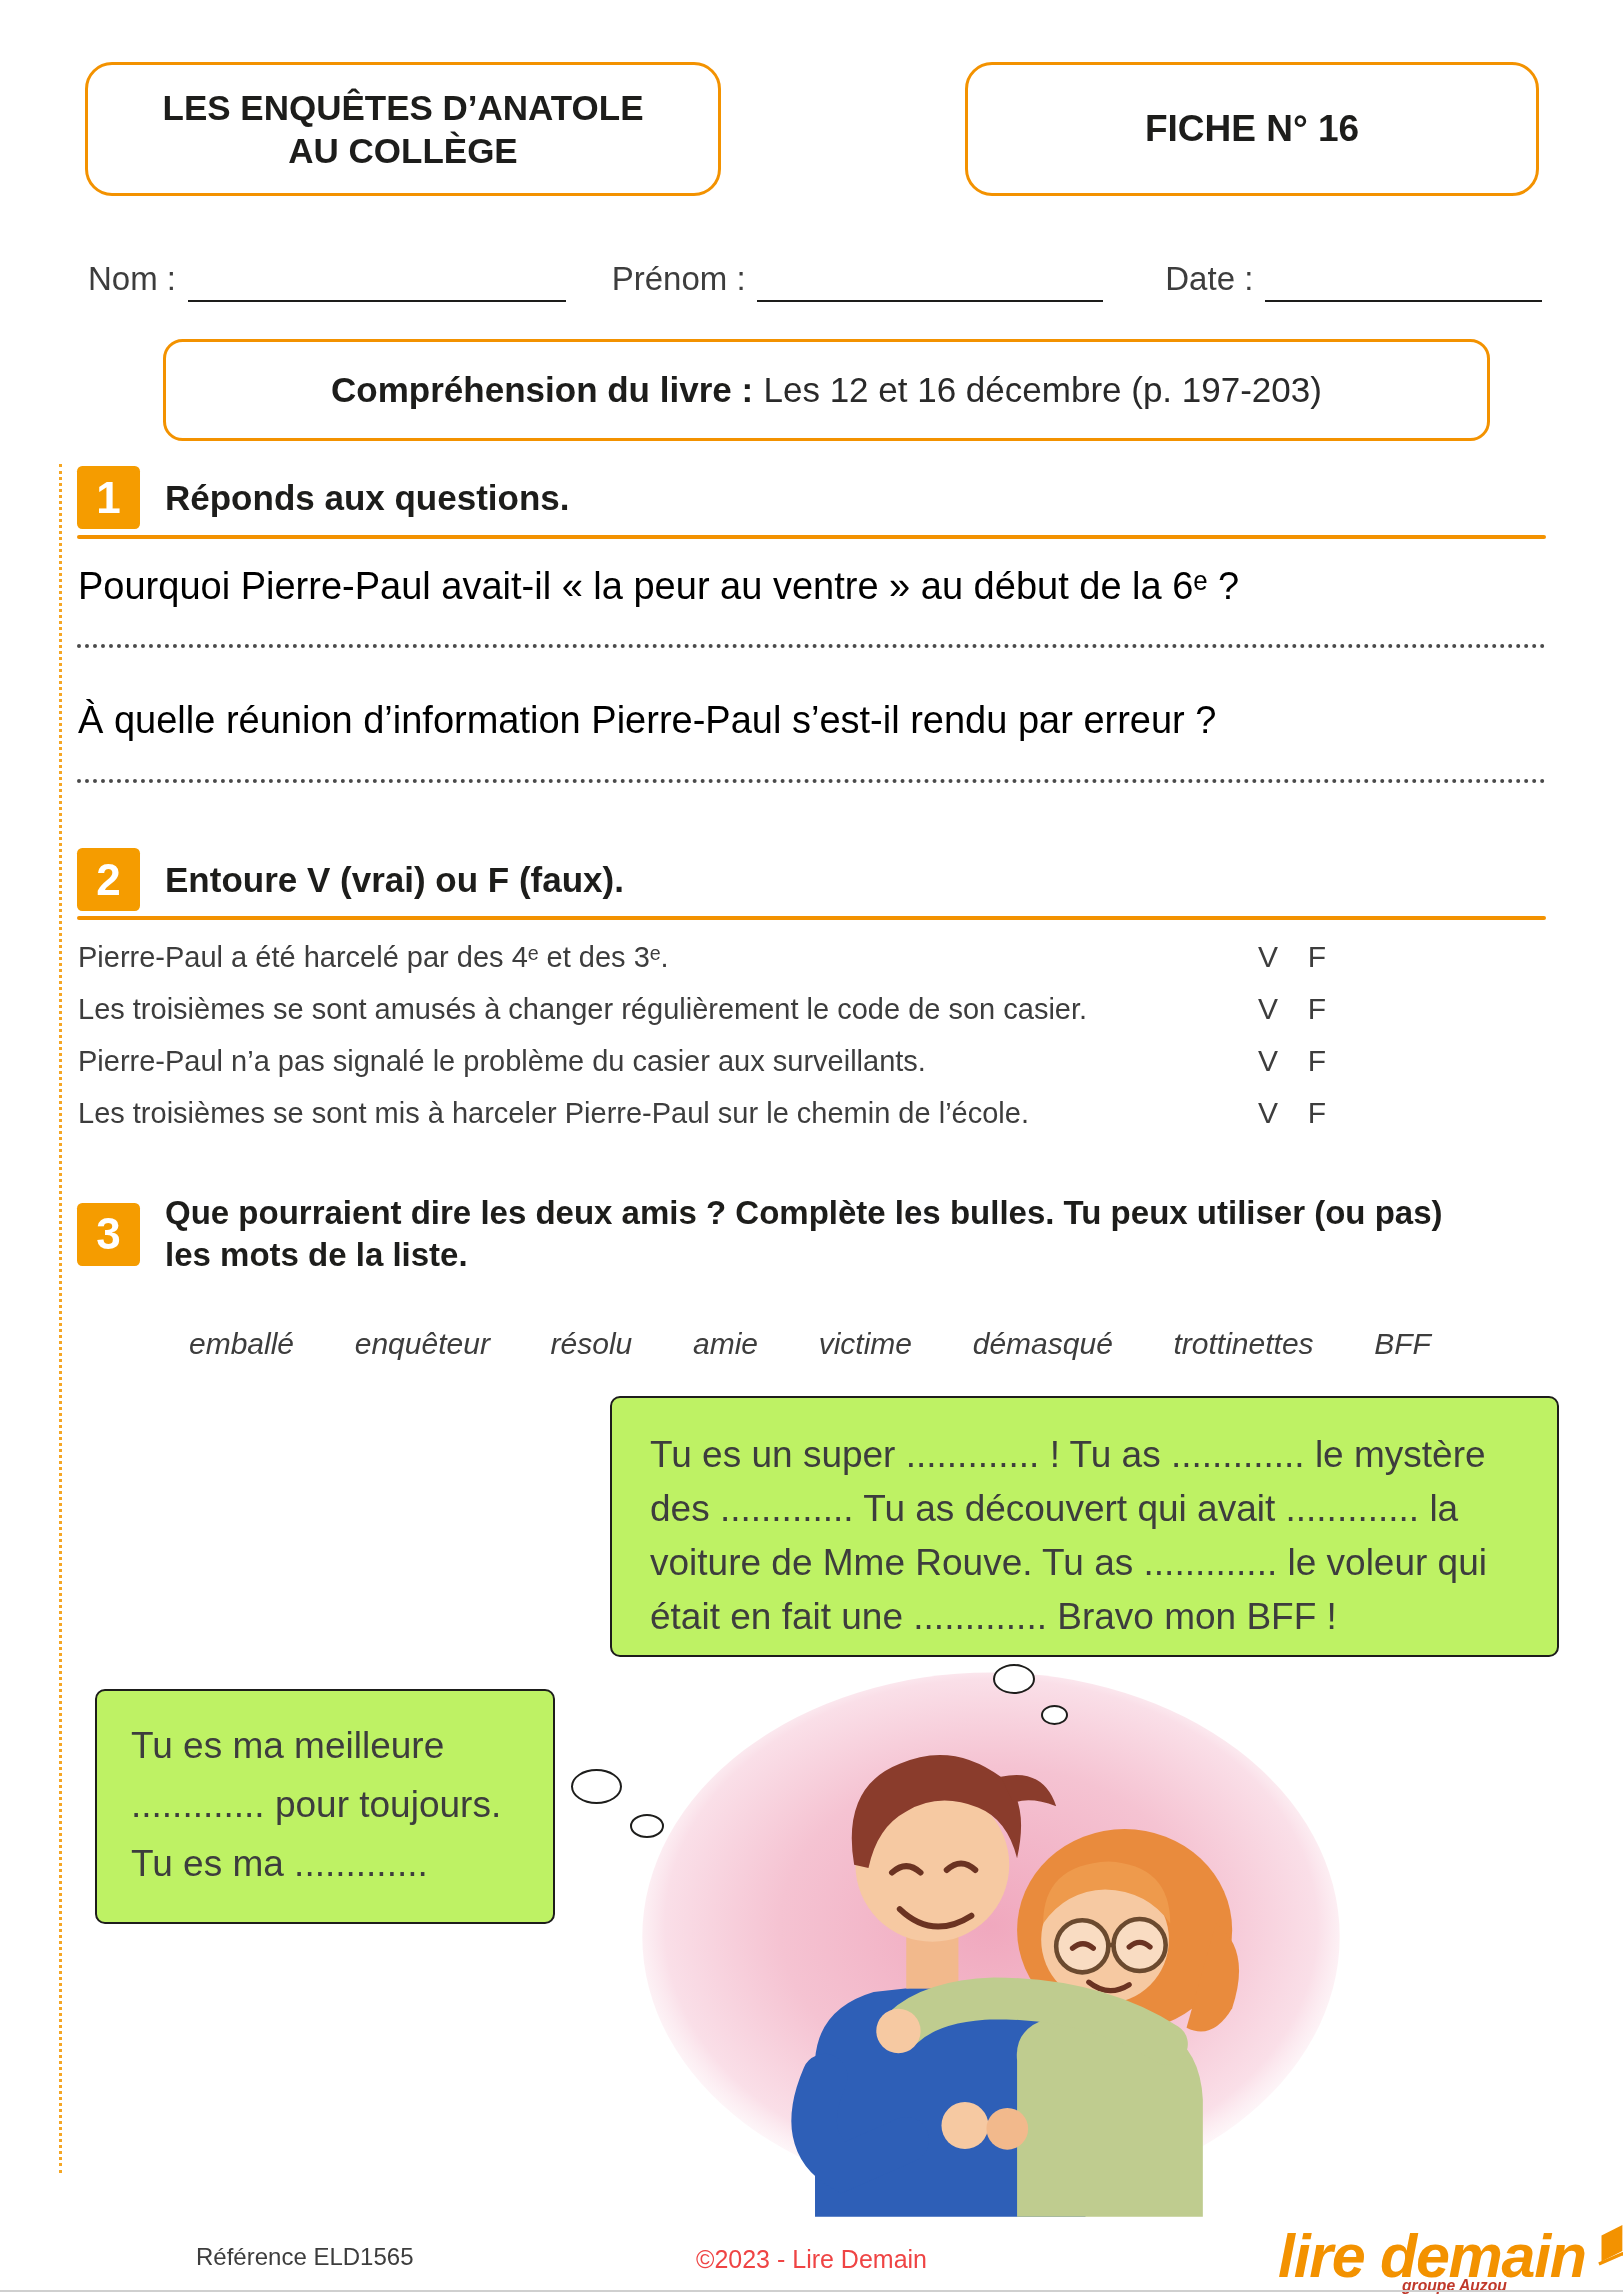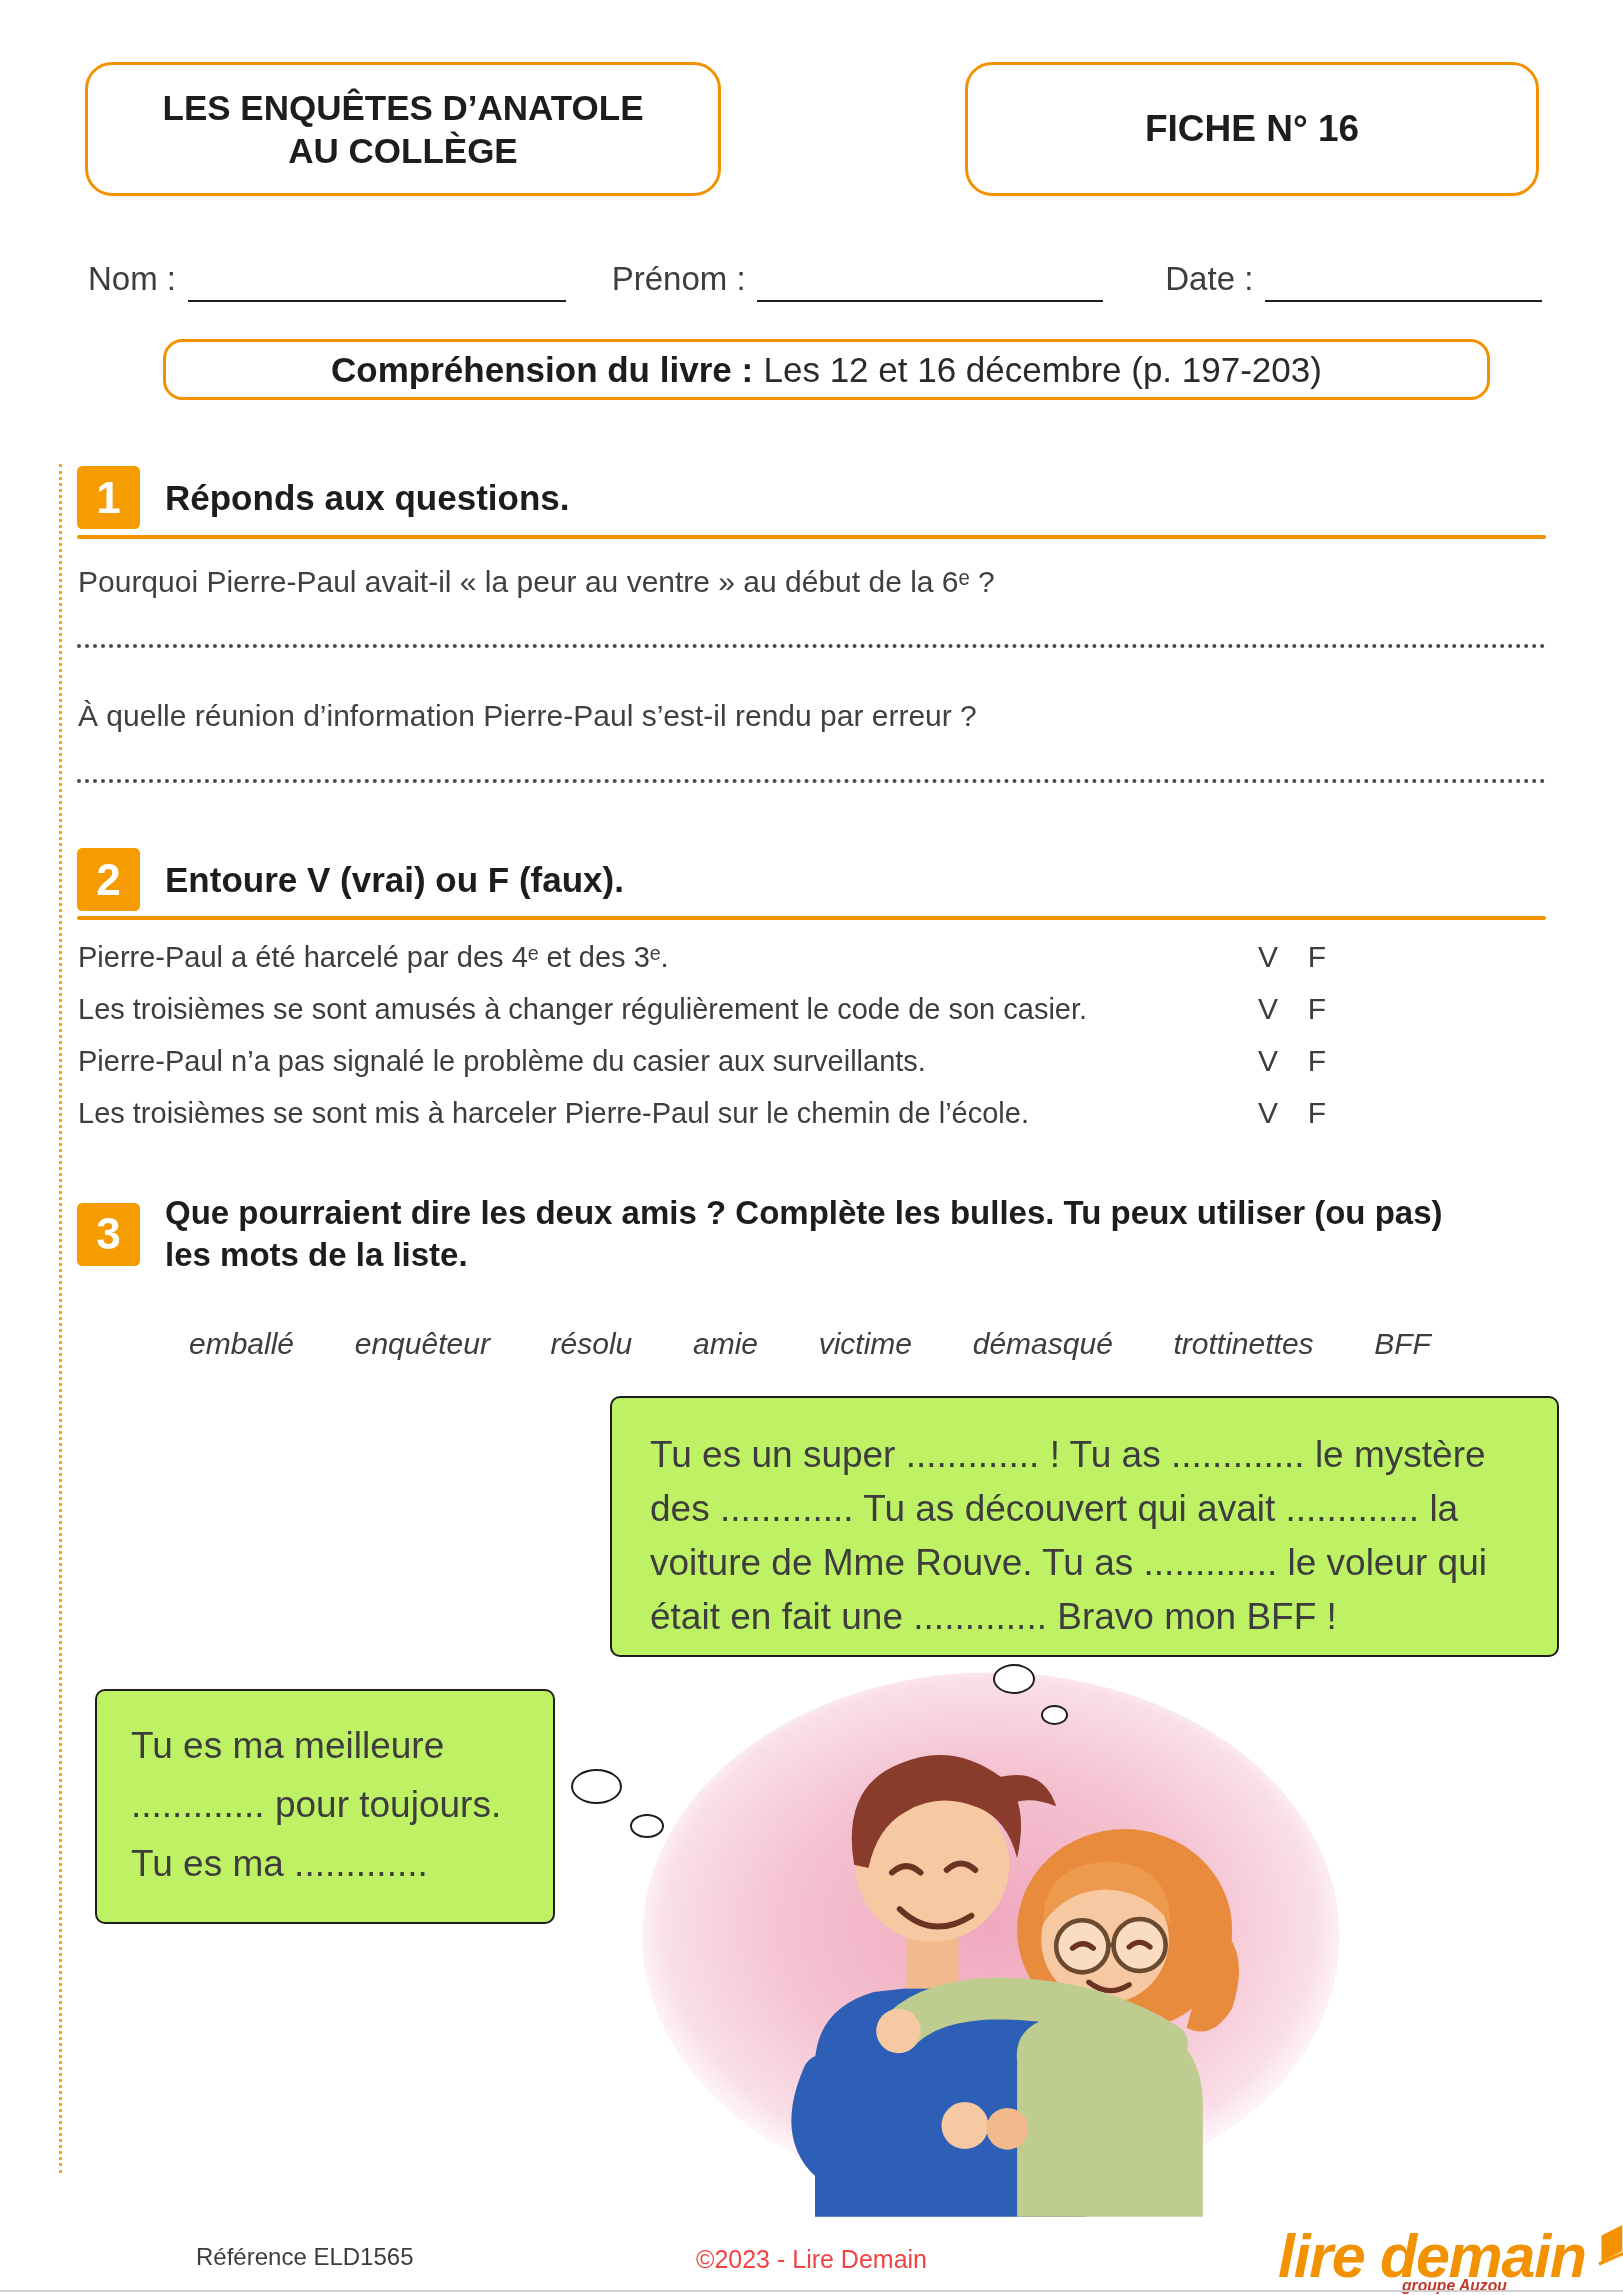--- a/index.html
+++ b/index.html
@@ -33,21 +33,21 @@
     font-size:33px; color:#3d3d3d;
   }
   .id-label { white-space:nowrap; padding-bottom:3.9px; margin-right:11.7px; }
   .fill-line { border-bottom:2.6px solid #1d1d1b; height:33px; display:inline-block; }
   .line-nom    { width:378px; margin-right:46px; }
   .line-prenom { width:346px; margin-right:62px; }
   .line-date   { flex:1; }
 
   
   .comp-box {
-    position:absolute; left:163px; top:339px; width:1327px; height:61px;
+    position:absolute; left:163px; top:339px; width:1327px; height:102px;
     border:3.3px solid #F39200; border-radius:19.6px; background:#fff;
     display:flex; align-items:center; justify-content:center;
     font-size:35px; color:#1d1d1b;
   }
   .comp-bold { font-weight:bold; }
   .comp-rest { margin-left:10.4px; color:#2a2a2a; }
 
   
   .margin-line {
     position:absolute; left:59px; top:464px; height:1709px; width:0;
@@ -65,21 +65,21 @@
   }
   .sec-title { font-size:35px; font-weight:bold; color:#1d1d1b; }
   .sec-title-multi { font-size:33px; font-weight:bold; color:#1d1d1b; line-height:42px; }
   .s1 { top:466px; }
   .s2 { top:848px; }
   .s3 { top:1192px; }
   .rule { position:absolute; left:77px; width:1469px; height:3.9px; background:#F39200; border-radius:2px; }
   .r1 { top:535px; }
   .r2 { top:916px; }
 
-  .question { position:absolute; left:78px; font-size:30px; color:#404040; }
+  .question { position:absolute; left:78px; font-size:38px; color:#000000; }
   .q1 { top:565px; }
   .q2 { top:699px; }
   .answer-dots { position:absolute; left:77px; width:1469px; height:0; border-bottom:4.6px dotted #4a4a4a; }
   .a1 { top:644px; }
   .a2 { top:779px; }
 
   
   .statements { position:absolute; left:78px; top:931px; width:1467px; font-size:29px; color:#3d3d3d; }
   .statement-row { position:relative; height:52px; display:flex; align-items:center; }
   .vf { position:absolute; left:1180px; width:68px; display:flex; justify-content:space-between; font-size:30px; }

